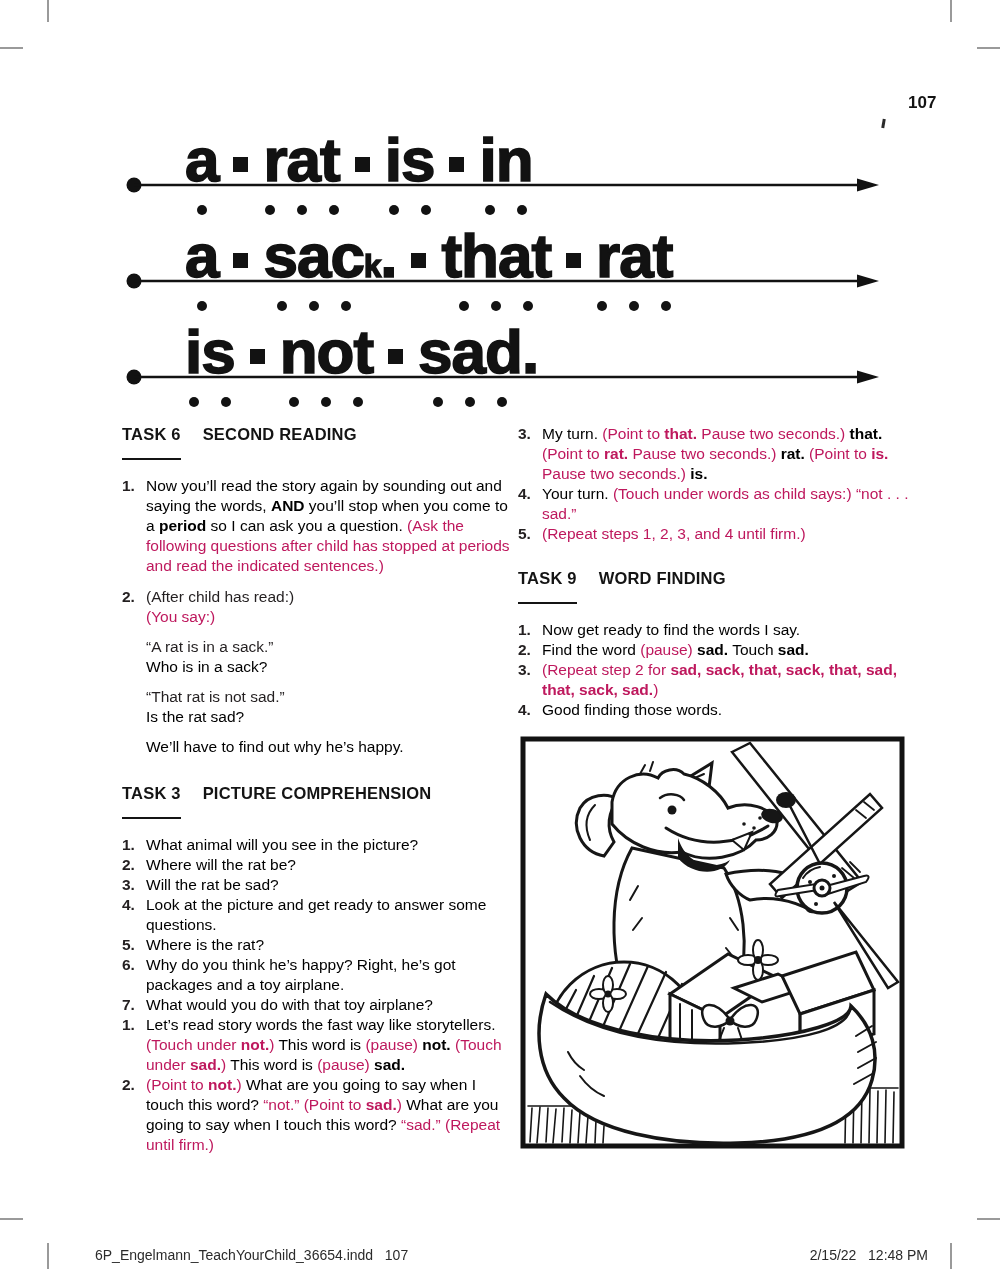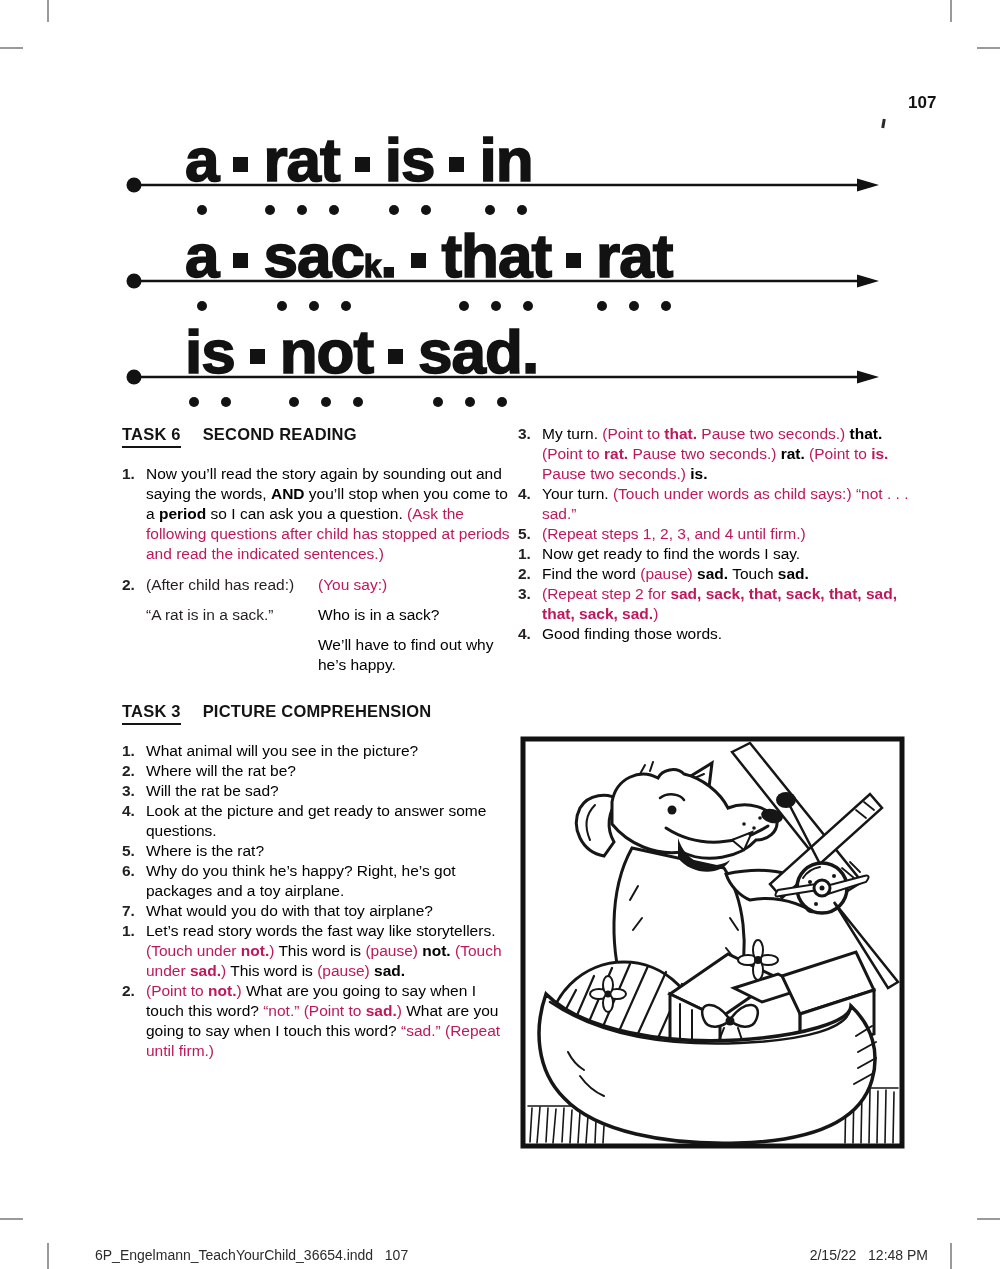--- a/index.html
+++ b/index.html
@@ -25,31 +25,31 @@
   .sep{display:inline-block;width:15px;height:15px;background:#121212;margin:0 15px;
        transform:translateY(-9px);-webkit-text-stroke:0;}
   .sdots{position:absolute;top:76px;left:50%;transform:translateX(-50%);display:flex;gap:22px;}
   .sdots i{display:block;width:10px;height:10px;border-radius:50%;background:#121212;}
 
   
   .col{position:absolute;top:424px;font-size:15.5px;line-height:20px;color:#231f20;}
   #leftcol{left:122px;width:394px;}
   #rightcol{left:518px;width:392px;}
   .task-head{font-size:16.5px;font-weight:bold;color:#141414;margin:0 0 16px 0;letter-spacing:0.2px;}
-  .task-label{border-bottom:2.5px solid #141414;padding-bottom:2px;display:inline-block;}
+  .task-label{border-bottom:2.5px solid #141414;padding-bottom:14px;display:inline-block;}
   .task-title{margin-left:22px;text-align:center;}
   .mt26{margin-top:26px;}
   .mt24{margin-top:24px;}
   .item{position:relative;padding-left:24px;}
   #task6-items .item + .item{margin-top:11px;}
   .num{position:absolute;left:0;top:0;font-weight:bold;}
   .red{color:#000000;}
   .blk{color:#be185d;}
   .bold{font-weight:bold;}
-  .trow{display:flex;margin-bottom:10px;}
+  .trow{display:flex;margin-bottom:10px;flex-direction:column;}
   .trow:last-child{margin-bottom:0;}
   .tleft{width:172px;flex:none;}
   .tright{flex:1;}
 
   
   #picture{position:absolute;left:520px;top:736px;width:385px;height:413px;}
   #picture svg{display:block;}
 
   
   .footer-text{position:absolute;top:1247px;font-size:14px;color:#2b2b2b;white-space:pre;}
@@ -174,20 +174,24 @@
         <div class="itxt">
           <div class="trow">
             <div class="tleft">(After child has read:)</div>
             <div class="tright"><span class="blk">(You say:)</span></div>
           </div>
           <div class="trow">
             <div class="tleft">“A rat is in a sack.”</div>
             <div class="tright"><span class="red">Who is in a sack?</span></div>
           </div>
           <div class="trow">
+            <div class="tleft">“That rat is not sad.”</div>
+            <div class="tright"><span class="red">Is the rat sad?</span></div>
+          </div>
+          <div class="trow">
             <div class="tleft"></div>
             <div class="tright"><span class="red">We’ll have to find out why he’s happy.</span></div>
           </div>
         </div>
       </div>
     </div>
 
   <h2 class="task-head mt26">
     <span class="task-label">TASK 3</span><span class="task-title">PICTURE COMPREHENSION</span>
   </h2>
@@ -243,20 +247,23 @@
       <div class="item">
         <span class="num">4.</span>
         <div class="itxt"><span class="red">Your turn. </span><span class="blk">(Touch under words as child says:) “not . . . sad.”</span></div>
       </div>
       <div class="item">
         <span class="num">5.</span>
         <div class="itxt"><span class="blk">(Repeat steps 1, 2, 3, and 4 until firm.)</span></div>
       </div>
     </div>
 
+  <h2 class="task-head mt24">
+    <span class="task-label">TASK 9</span><span class="task-title">WORD FINDING</span>
+  </h2>
   <div id="task9-items">
       <div class="item">
         <span class="num">1.</span>
         <div class="itxt"><span class="red">Now get ready to find the words I say.</span></div>
       </div>
       <div class="item">
         <span class="num">2.</span>
         <div class="itxt"><span class="red">Find the word </span><span class="blk">(pause) </span><span class="red bold">sad.</span><span class="red"> Touch </span><span class="red bold">sad.</span></div>
       </div>
       <div class="item">

